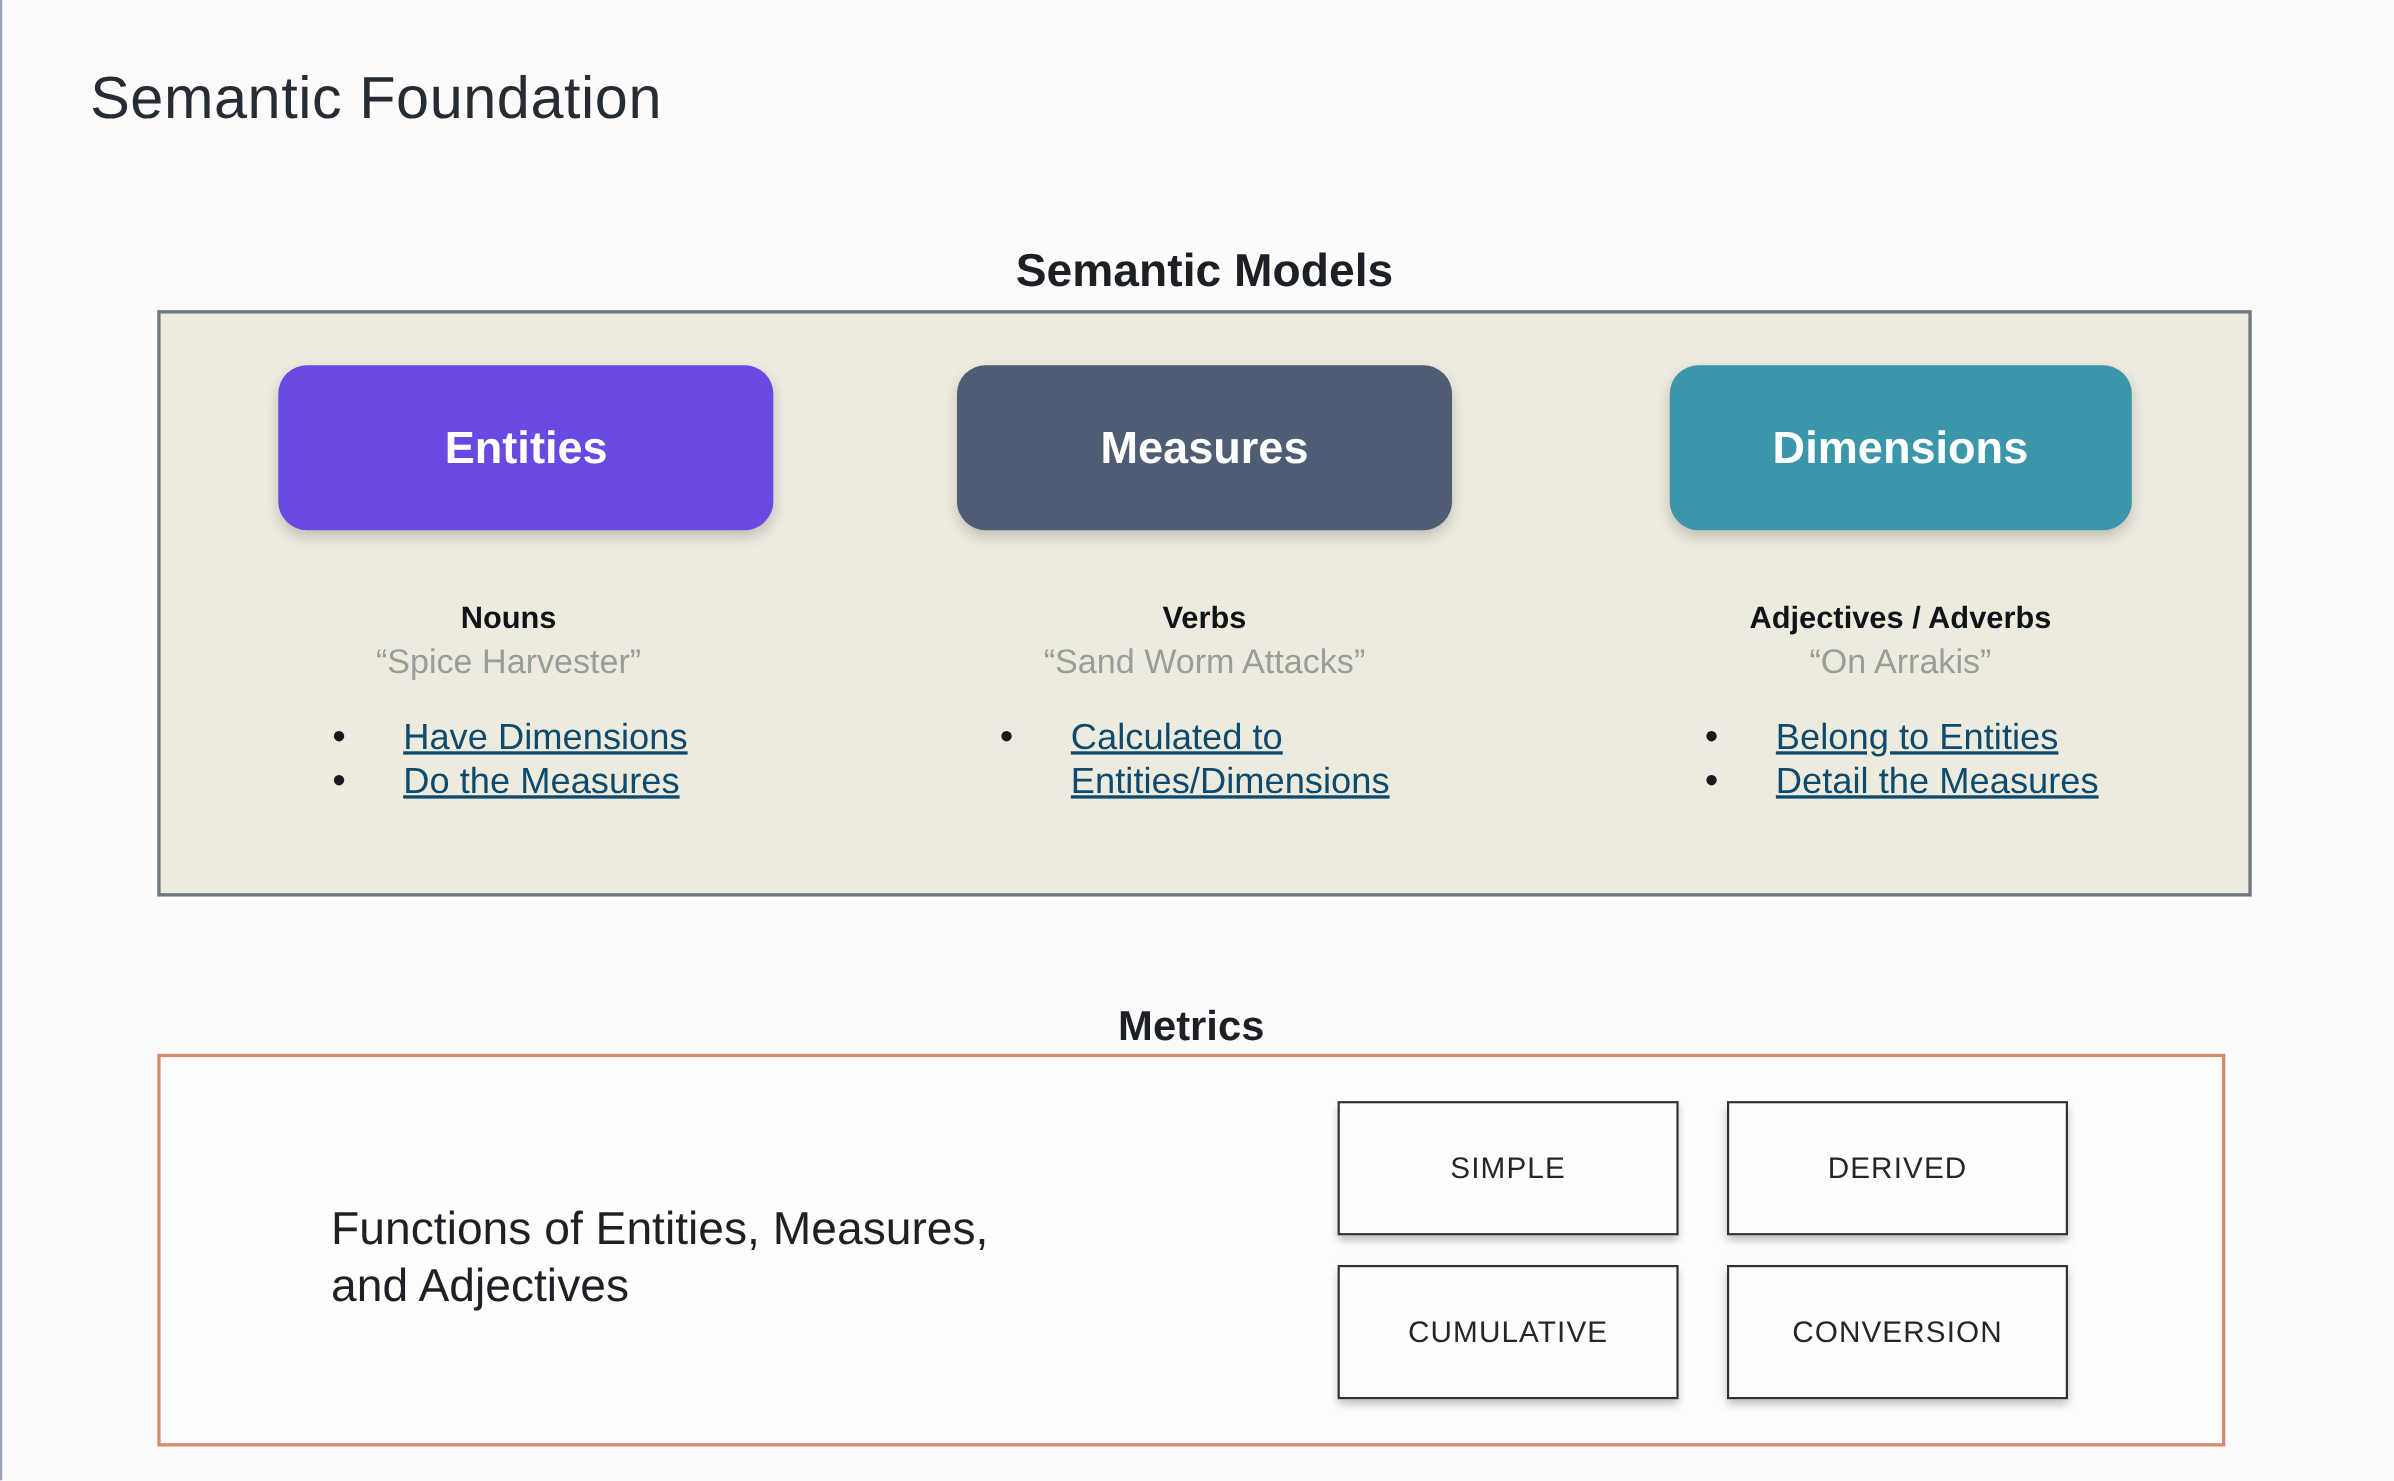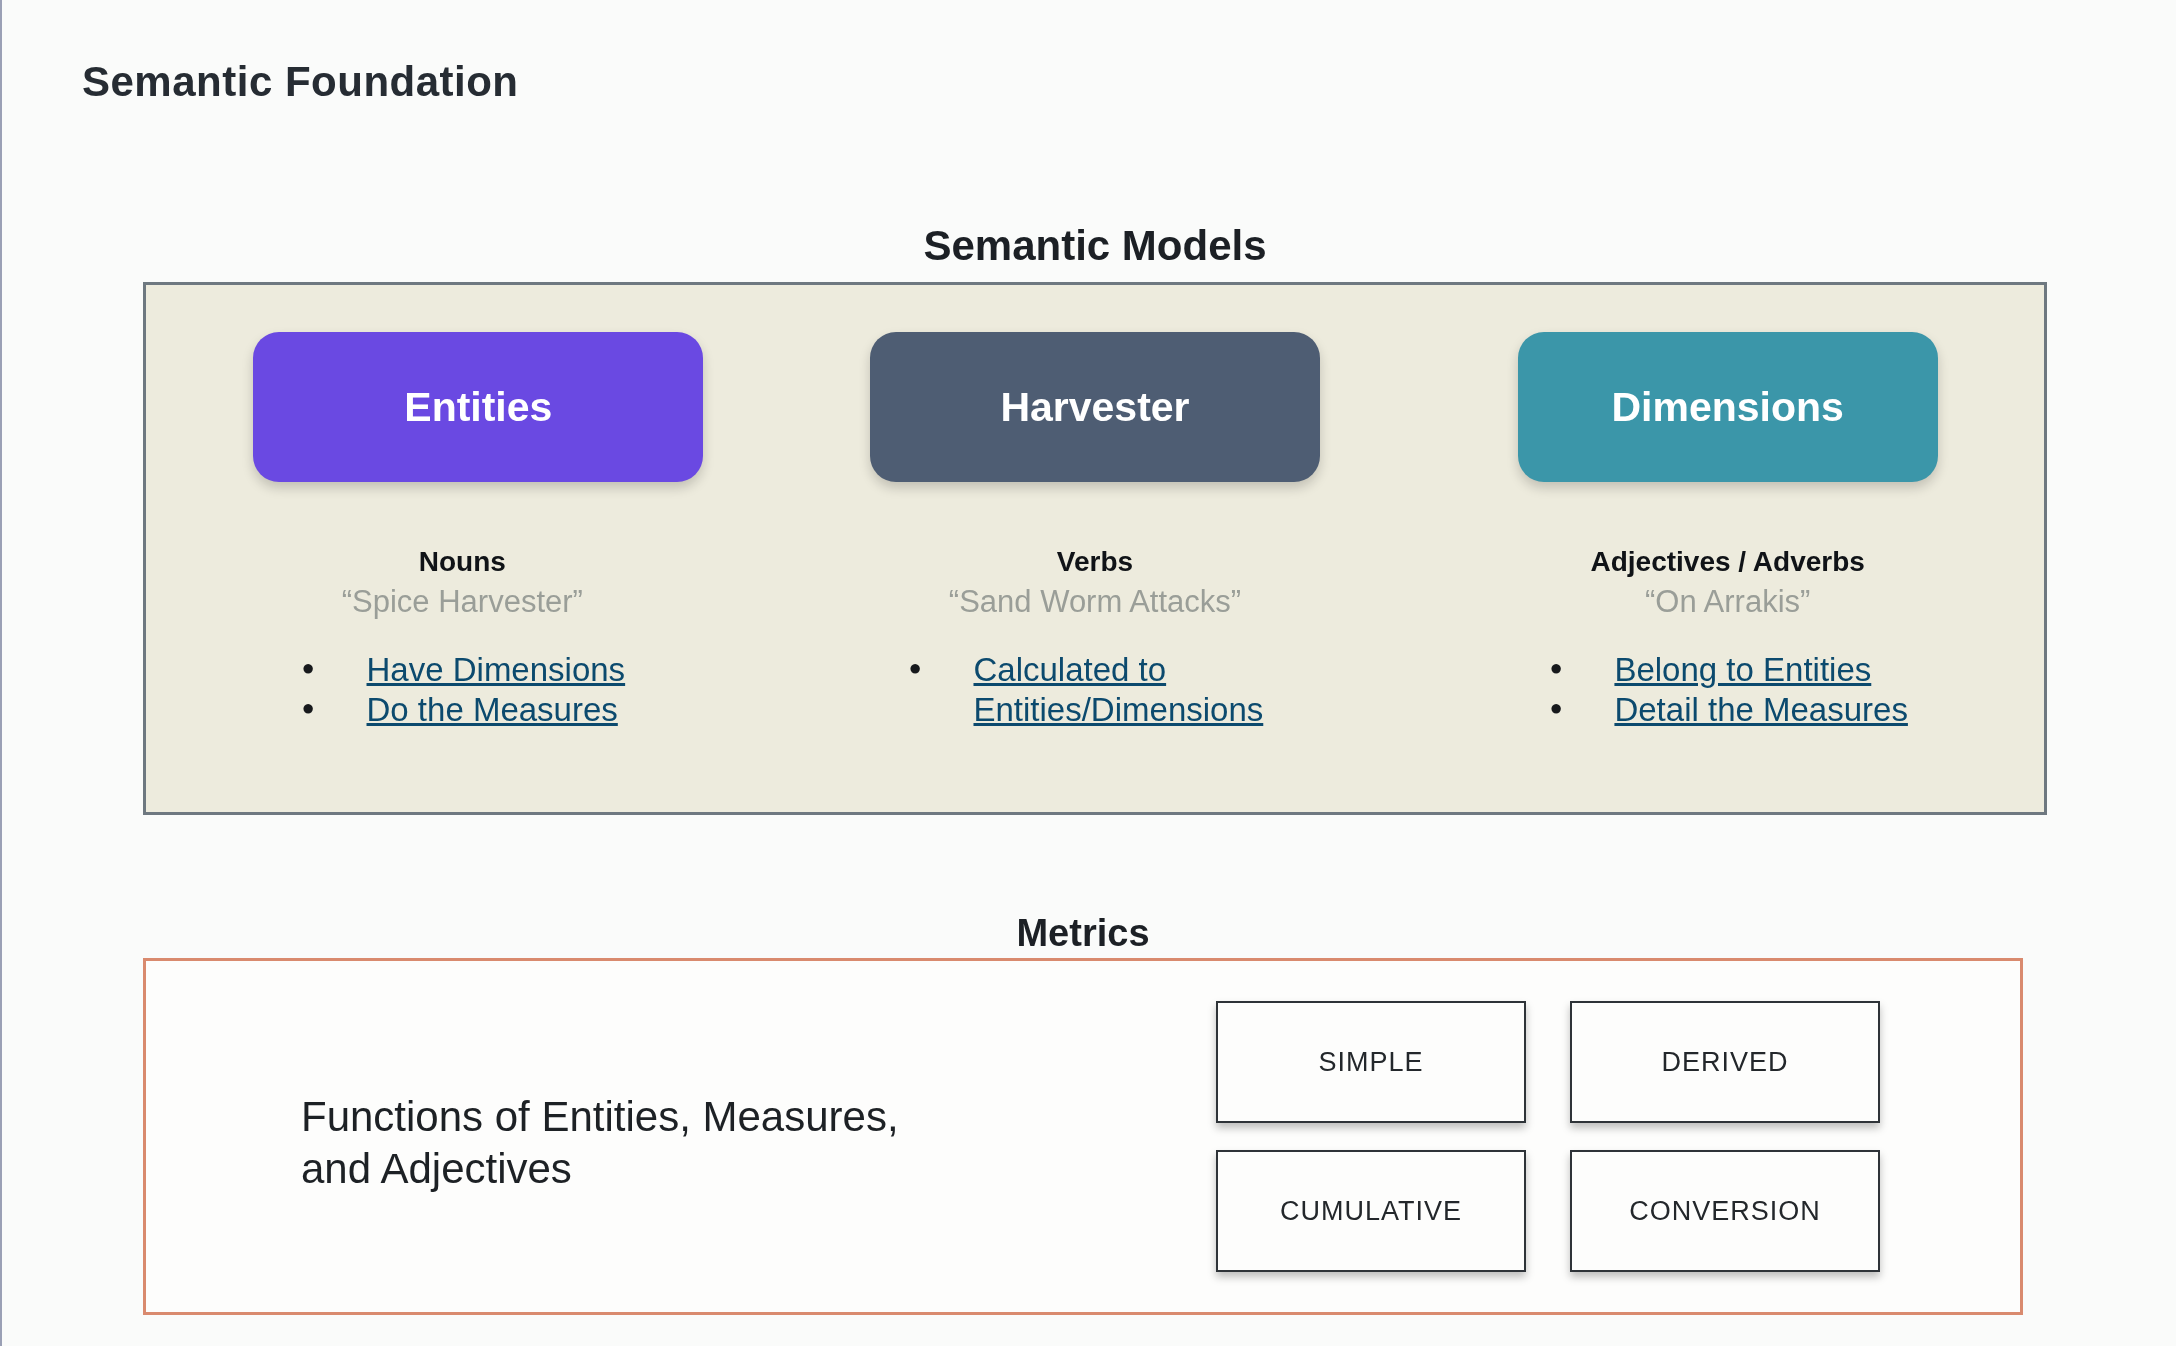--- a/index.html
+++ b/index.html
@@ -8,21 +8,21 @@
     width:2176px;height:1346px;
     background:#fafbfa;
     border-left:2px solid #9aa0b5;
     box-sizing:border-box;
     font-family:"Liberation Sans", sans-serif;
     color:#1d2125;
     overflow:hidden;
   }
   .page-title{
     position:absolute;left:80px;top:58px;
-    font-size:42px;font-weight:700;color:#262c33;letter-spacing:0.5px;
+    font-size:54px;font-weight:400;color:#262c33;letter-spacing:0.5px;
   }
   .sm-heading{
     position:absolute;left:141px;top:222px;width:1904px;
     text-align:center;font-size:42px;font-weight:700;color:#1c2025;
   }
   .sm-box{
     position:absolute;left:141px;top:282px;width:1904px;height:533px;
     box-sizing:border-box;
     background:#edebdd;border:3px solid #6e7880;
     display:grid;grid-template-columns:1fr 1fr 1fr;
@@ -102,21 +102,21 @@
       <div class="subtitle">Nouns</div>
       <div class="quote">“Spice Harvester”</div>
       <ul class="bullets">
         <li>Have Dimensions</li>
         <li>Do the Measures</li>
       </ul>
     </div>
 
     <div class="sm-col col-measures">
       <div class="pill" style="background-color: rgb(78, 93, 115);">
-        <span>Harvester</span>
+        <span>Measures</span>
       </div>
       <div class="subtitle">Verbs</div>
       <div class="quote">“Sand Worm Attacks”</div>
       <ul class="bullets">
         <li>Calculated to Entities/Dimensions</li>
       </ul>
     </div>
 
     <div class="sm-col col-dimensions">
       <div class="pill" style="background-color: rgb(59, 150, 169);">

